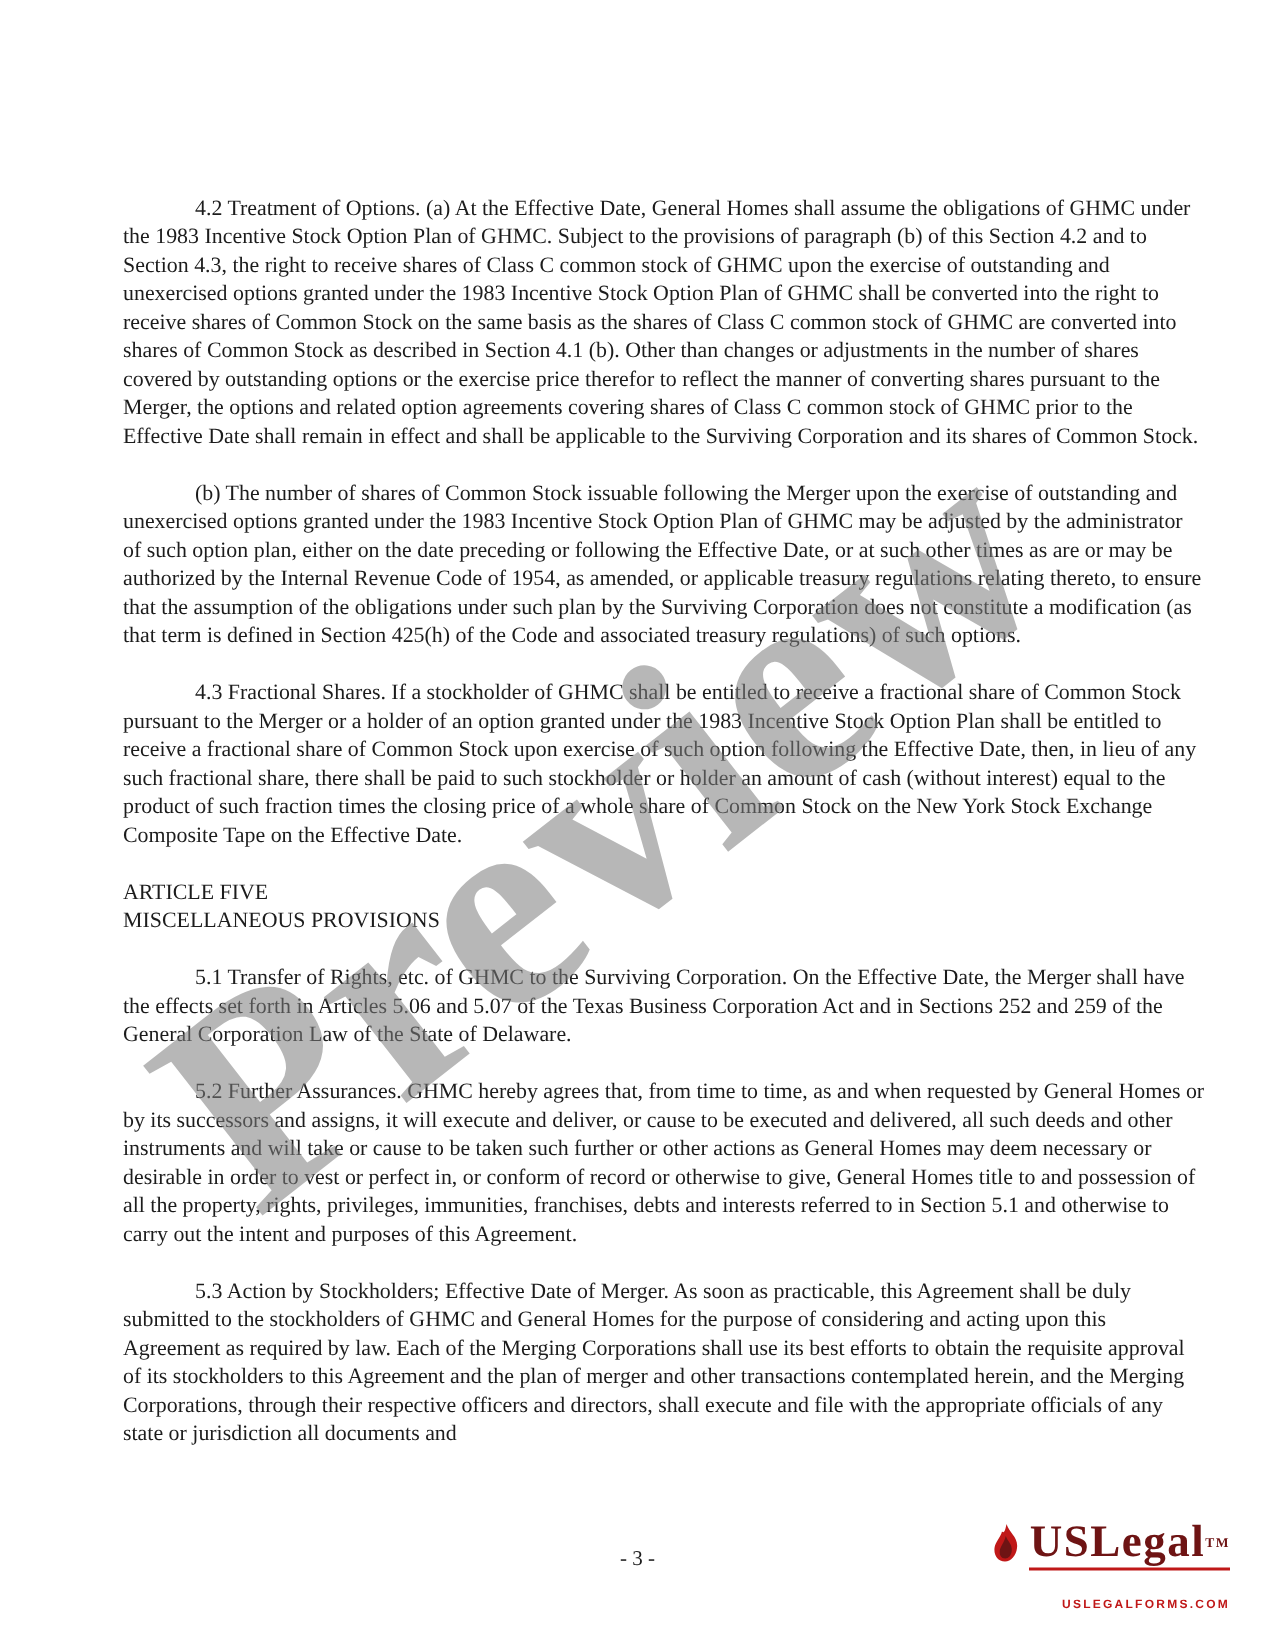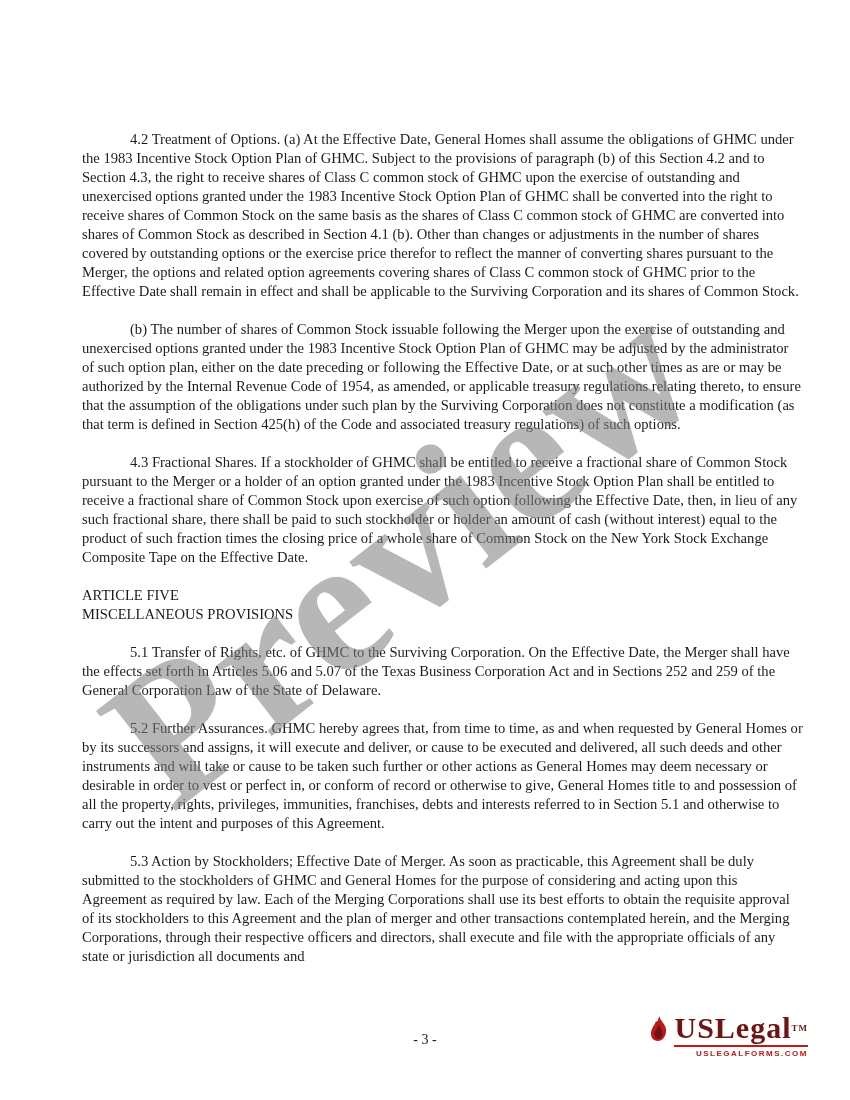--- a/index.html
+++ b/index.html
@@ -56,21 +56,21 @@
     position: absolute;
     left: 0;
     top: 1032px;
     width: 100%;
     text-align: center;
     font-size: 14px;
     z-index: 1;
   }
   .logo {
     position: absolute;
-    right: 42px;
+    right: 30px;
     top: 1012px;
     display: flex;
     align-items: flex-start;
     z-index: 3;
     justify-content: flex-end;
   }
   .logo-icon {
     width: 22px;
     height: 30px;
     margin-right: 4px;
@@ -94,21 +94,21 @@
     font-size: 9px;
     vertical-align: top;
     color: #6e1414;
     font-weight: bold;
   }
   .logo-sub {
     font-family: "Liberation Sans", sans-serif;
     font-size: 8px;
     letter-spacing: 1.5px;
     color: #c01818;
-    margin-top: 2px;
+    margin-top: 18px;
     font-weight: bold;
   }
 </style>
 </head>
 <body>
 
 <div class="page">
 
   <div class="watermark">Preview</div>
 

